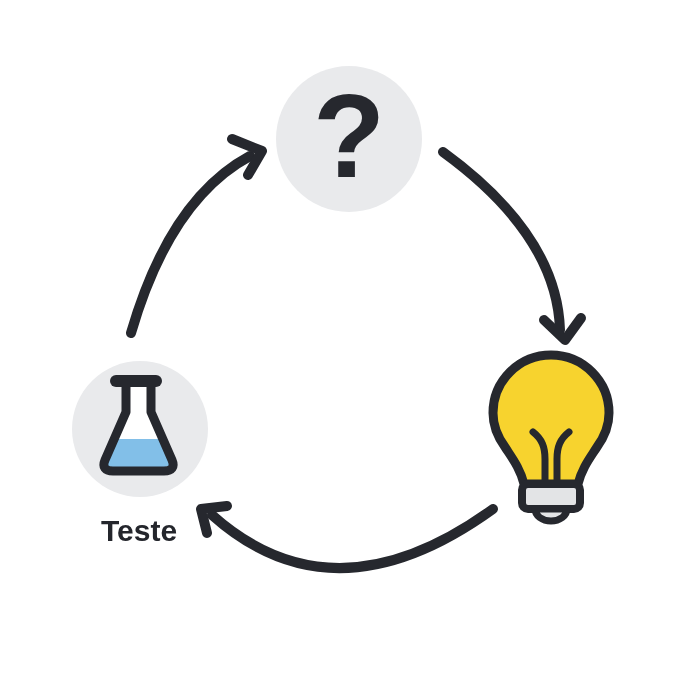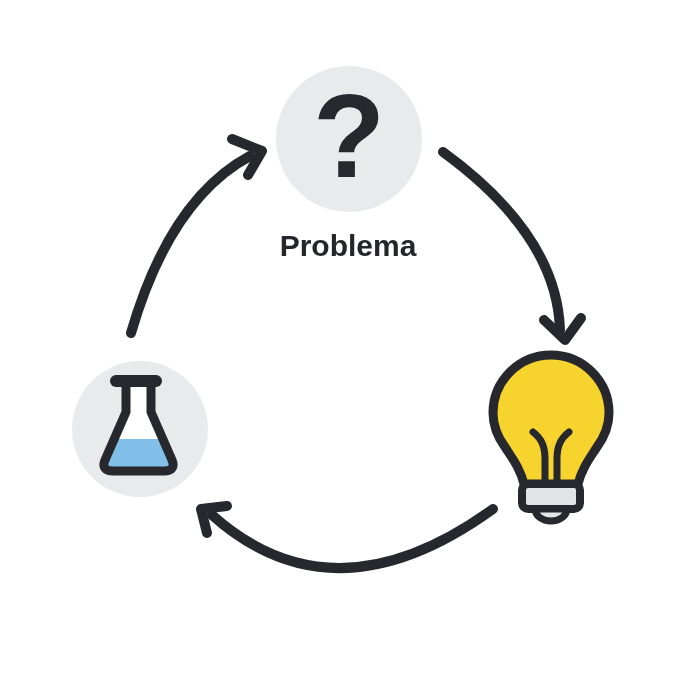--- a/index.html
+++ b/index.html
@@ -79,15 +79,15 @@
       <path d="M 524 484 C 520 468 512 458 505 447 C 497 436 493 426 493 413 C 493 381 519 355 551 355 C 583 355 609 381 609 413 C 609 426 605 436 597 447 C 590 458 582 468 578 484 Z" fill="#f7d32e" stroke="#26282e" stroke-width="9" stroke-linejoin="round"></path>
       <path d="M 533 432 C 542 439 545 447 545 459 L 545 484" fill="none" stroke="#26282e" stroke-width="7" stroke-linecap="round"></path>
       <path d="M 569 432 C 560 439 557 447 557 459 L 557 484" fill="none" stroke="#26282e" stroke-width="7" stroke-linecap="round"></path>
       <rect x="522" y="484" width="58" height="25" rx="6" fill="#e3e4e6" stroke="#26282e" stroke-width="8"></rect>
       <path d="M 535 509 L 567 509 A 16 12 0 0 1 535 509 Z" fill="#e3e4e6" stroke="#26282e" stroke-width="7" stroke-linejoin="round"></path>
     </g>
   </svg>
 
   <div class="question-glyph">?</div>
 
-  <div class="node-label label-problema">Problema</div>
+  <div class="node-label label-teste">Teste</div>
 
 </div>
 
 </body></html>

